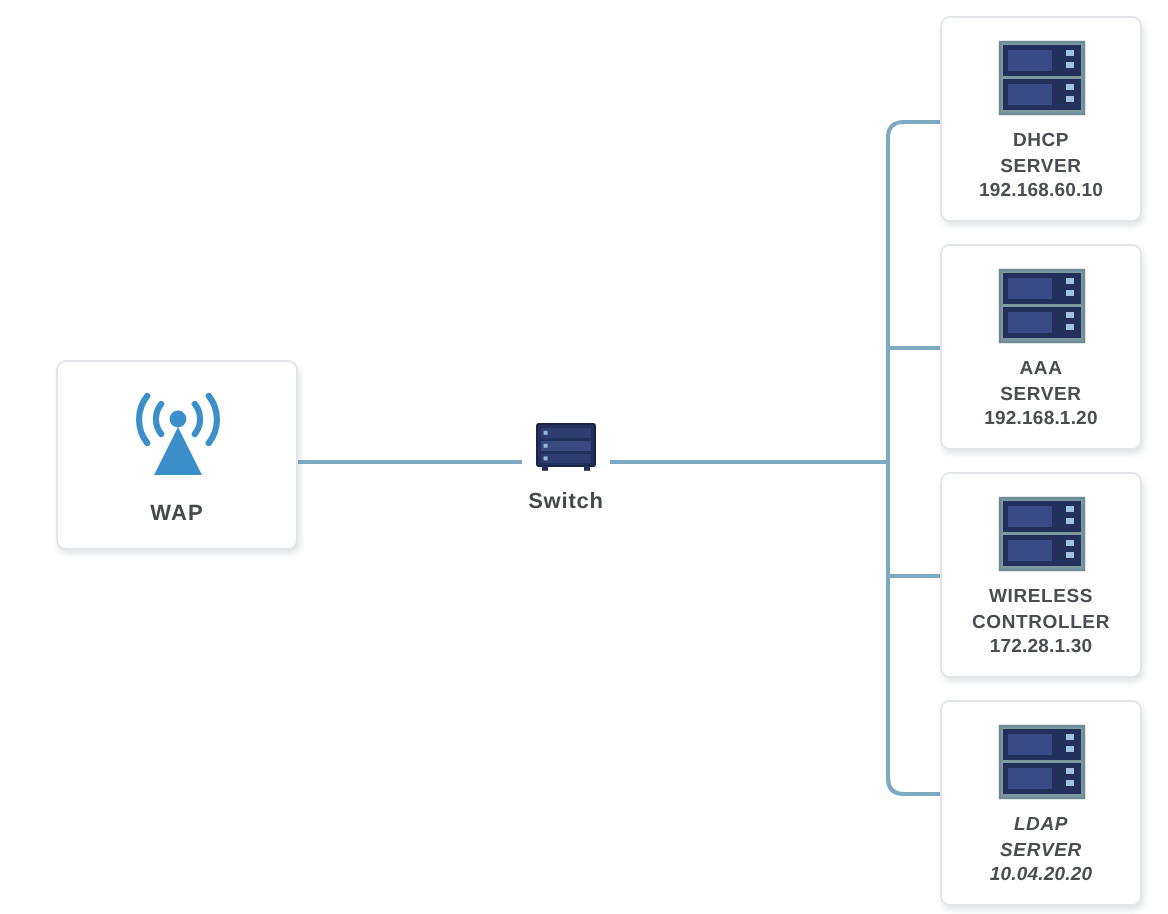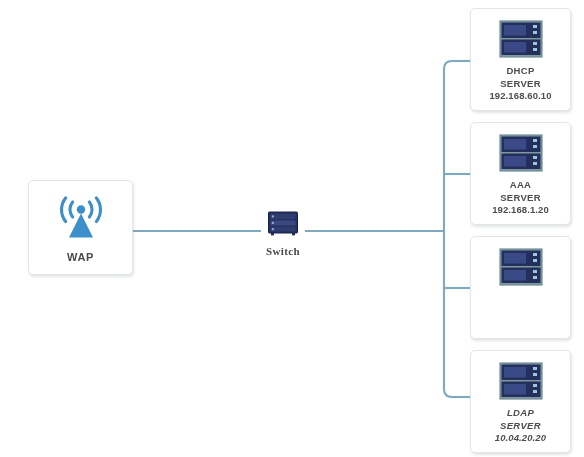--- a/index.html
+++ b/index.html
@@ -44,21 +44,21 @@
     display: flex;
     flex-direction: column;
     align-items: center;
     justify-content: flex-start;
   }
 
   
   .node.wap {
     left: 28px;
     top: 180px;
-    width: 105px;
+    width: 121px;
     height: 95px;
     justify-content: center;
     padding-top: 4px;
   }
   .wap-icon {
     width: 56px;
     height: 46px;
     display: block;
   }
   .wap-label {
@@ -83,21 +83,20 @@
     height: 28px;
     display: block;
     margin: 0 auto;
   }
   .switch-label {
     margin-top: 7px;
     font-size: 11px;
     font-weight: bold;
     color: #46494d;
     letter-spacing: 0.4px;
-    font-family: Liberation Serif, serif;
   }
 
   
   .node.server {
     left: 470px;
     width: 101px;
     height: 103px;
     padding-top: 11px;
   }
   .node.server.r0 { top: 8px; }
@@ -246,20 +245,25 @@
         <rect x="5" y="22" width="22" height="10.5"></rect>
       </g>
       <g fill="#9fc4dd">
         <rect x="34" y="5" width="4" height="3"></rect>
         <rect x="34" y="11" width="4" height="3"></rect>
         <rect x="34" y="22" width="4" height="3"></rect>
         <rect x="34" y="28" width="4" height="3"></rect>
       </g>
       <rect x="1" y="1" width="42" height="36" fill="none" stroke="#6f8c95" stroke-width="1.2"></rect>
     </svg>
+    <div class="server-text">
+      <span class="ln">WIRELESS</span>
+      <span class="ln">CONTROLLER</span>
+      <span class="ln ip">172.28.1.30</span>
+    </div>
   </div>
 
   <div class="node server r3">
     <svg class="server-icon" viewBox="0 0 44 38">
       <rect x="1" y="1" width="42" height="36" fill="#7e9aa0"></rect>
       <rect x="2.5" y="2.5" width="39" height="15.5" fill="#23305e"></rect>
       <rect x="2.5" y="19.5" width="39" height="15.5" fill="#252f5c"></rect>
       <g fill="#3a4a86">
         <rect x="5" y="5" width="22" height="10.5"></rect>
         <rect x="5" y="22" width="22" height="10.5"></rect>

